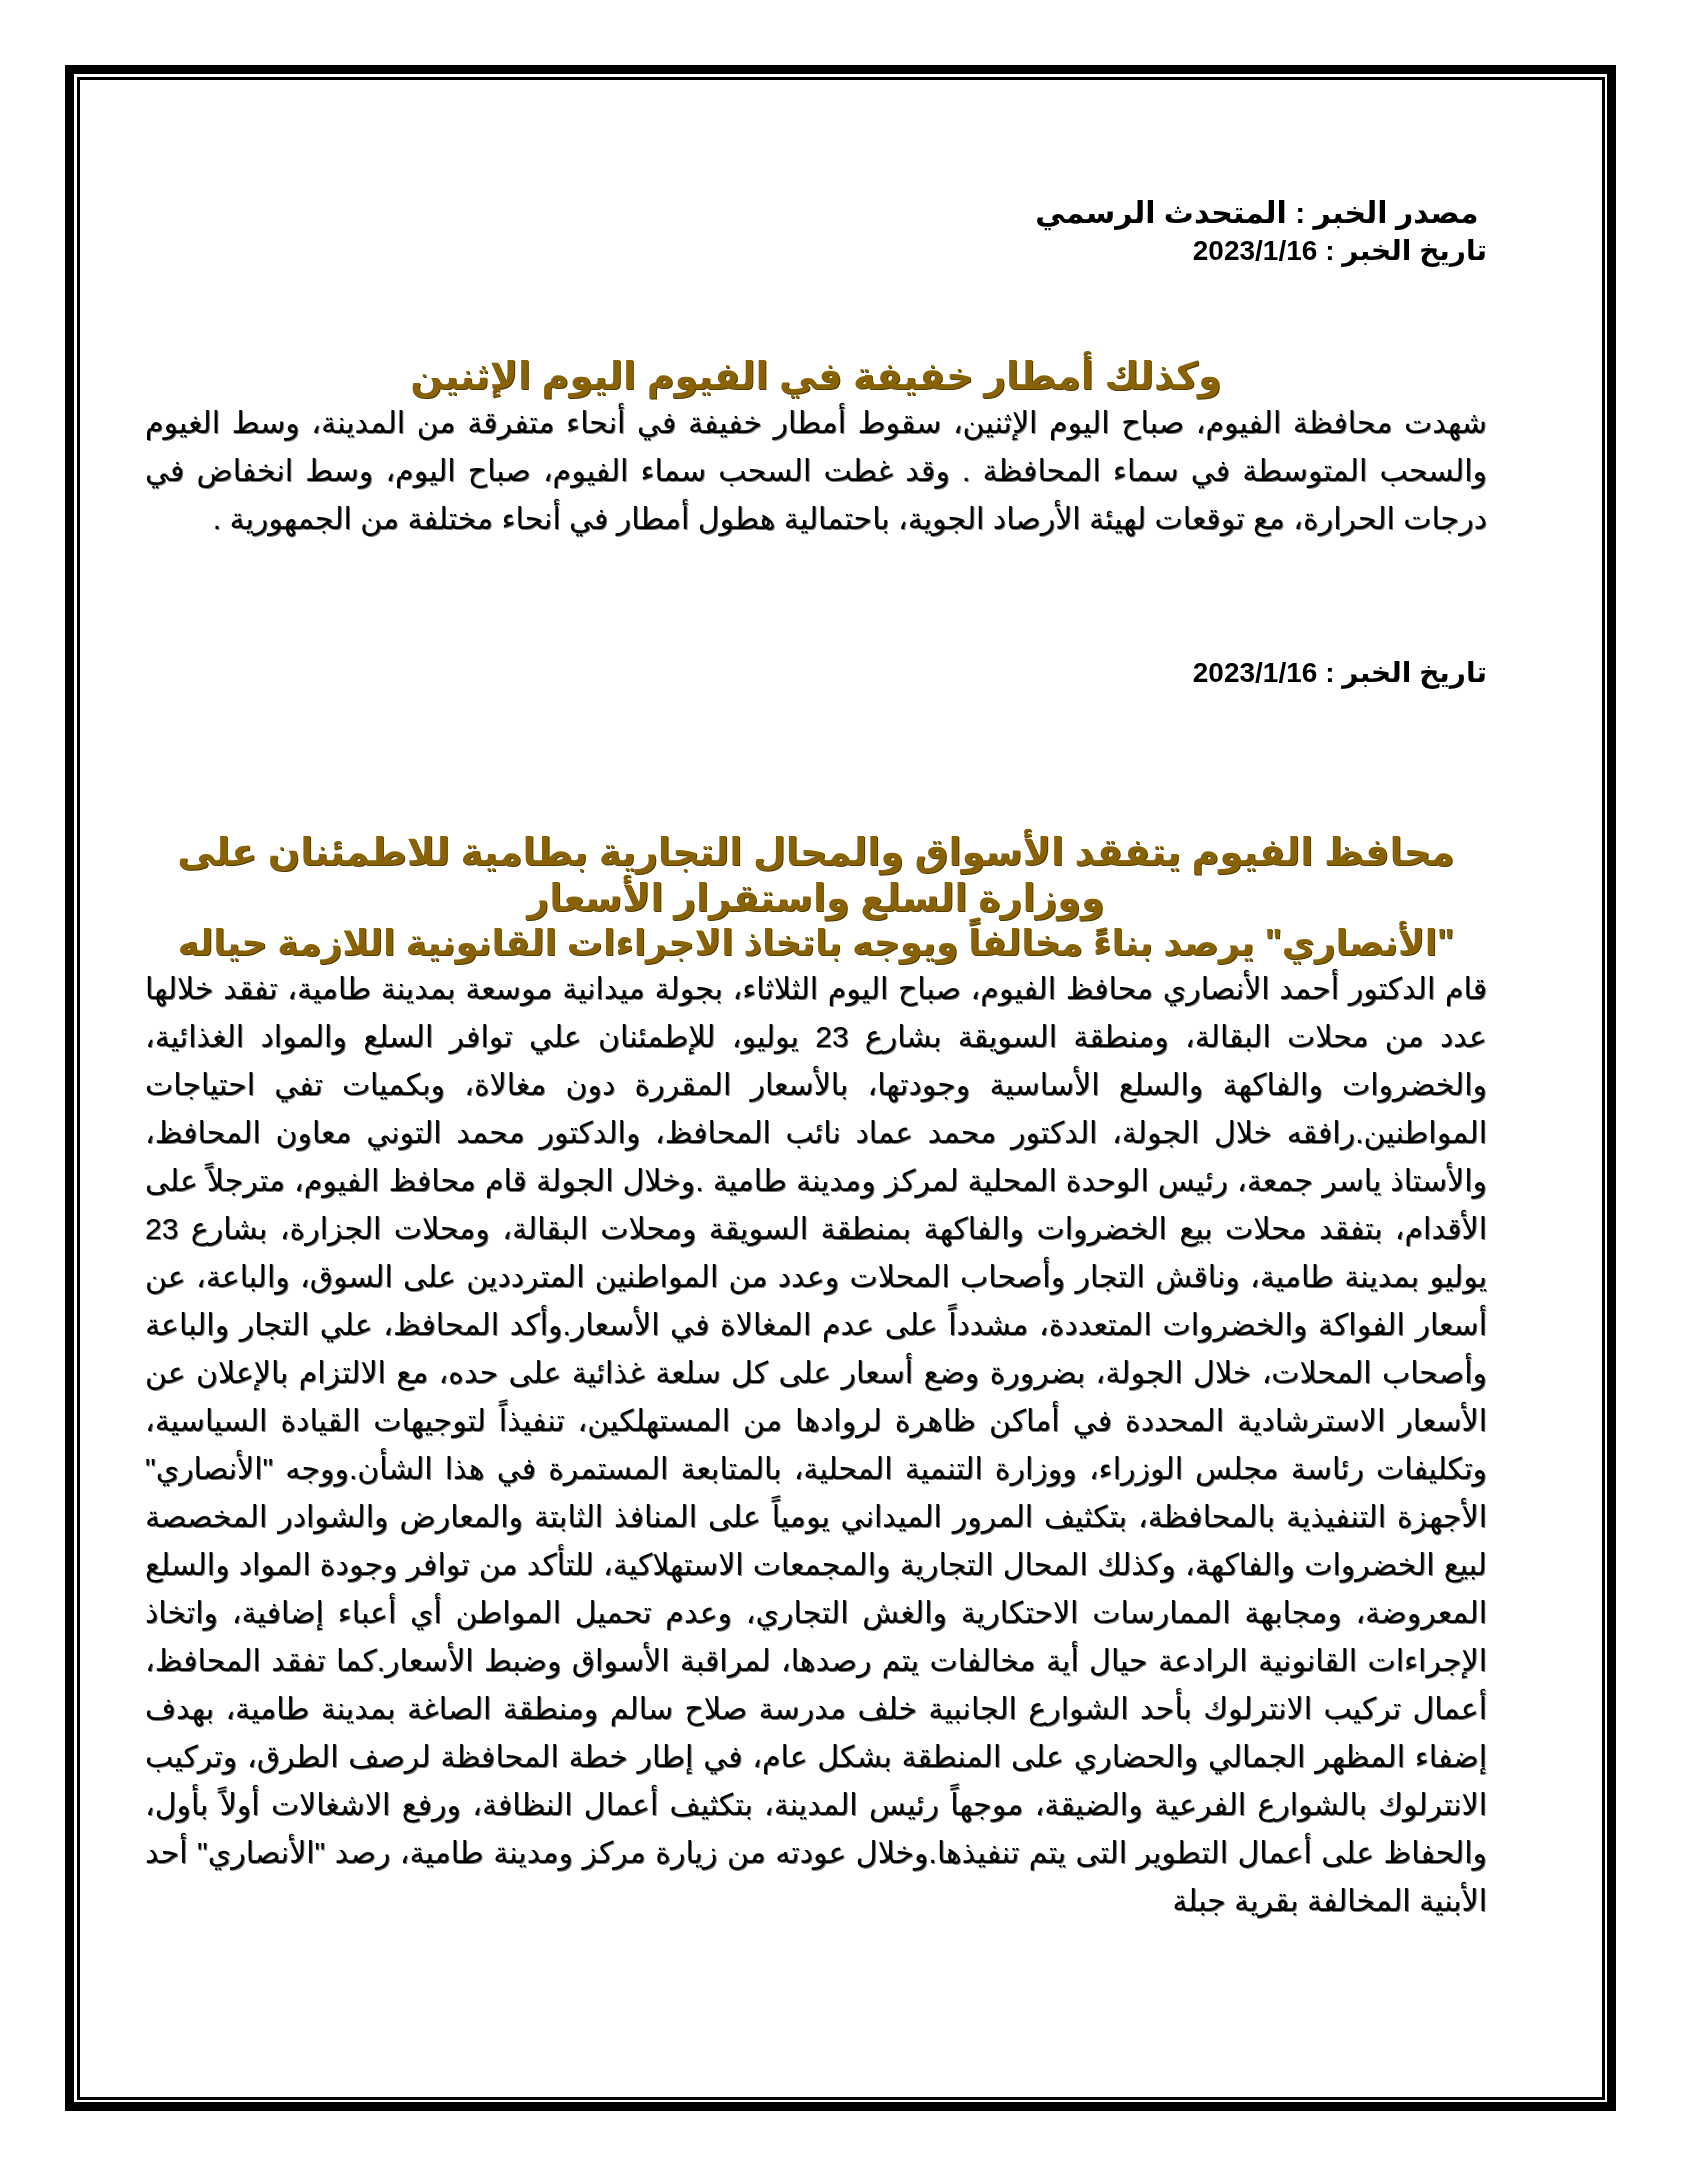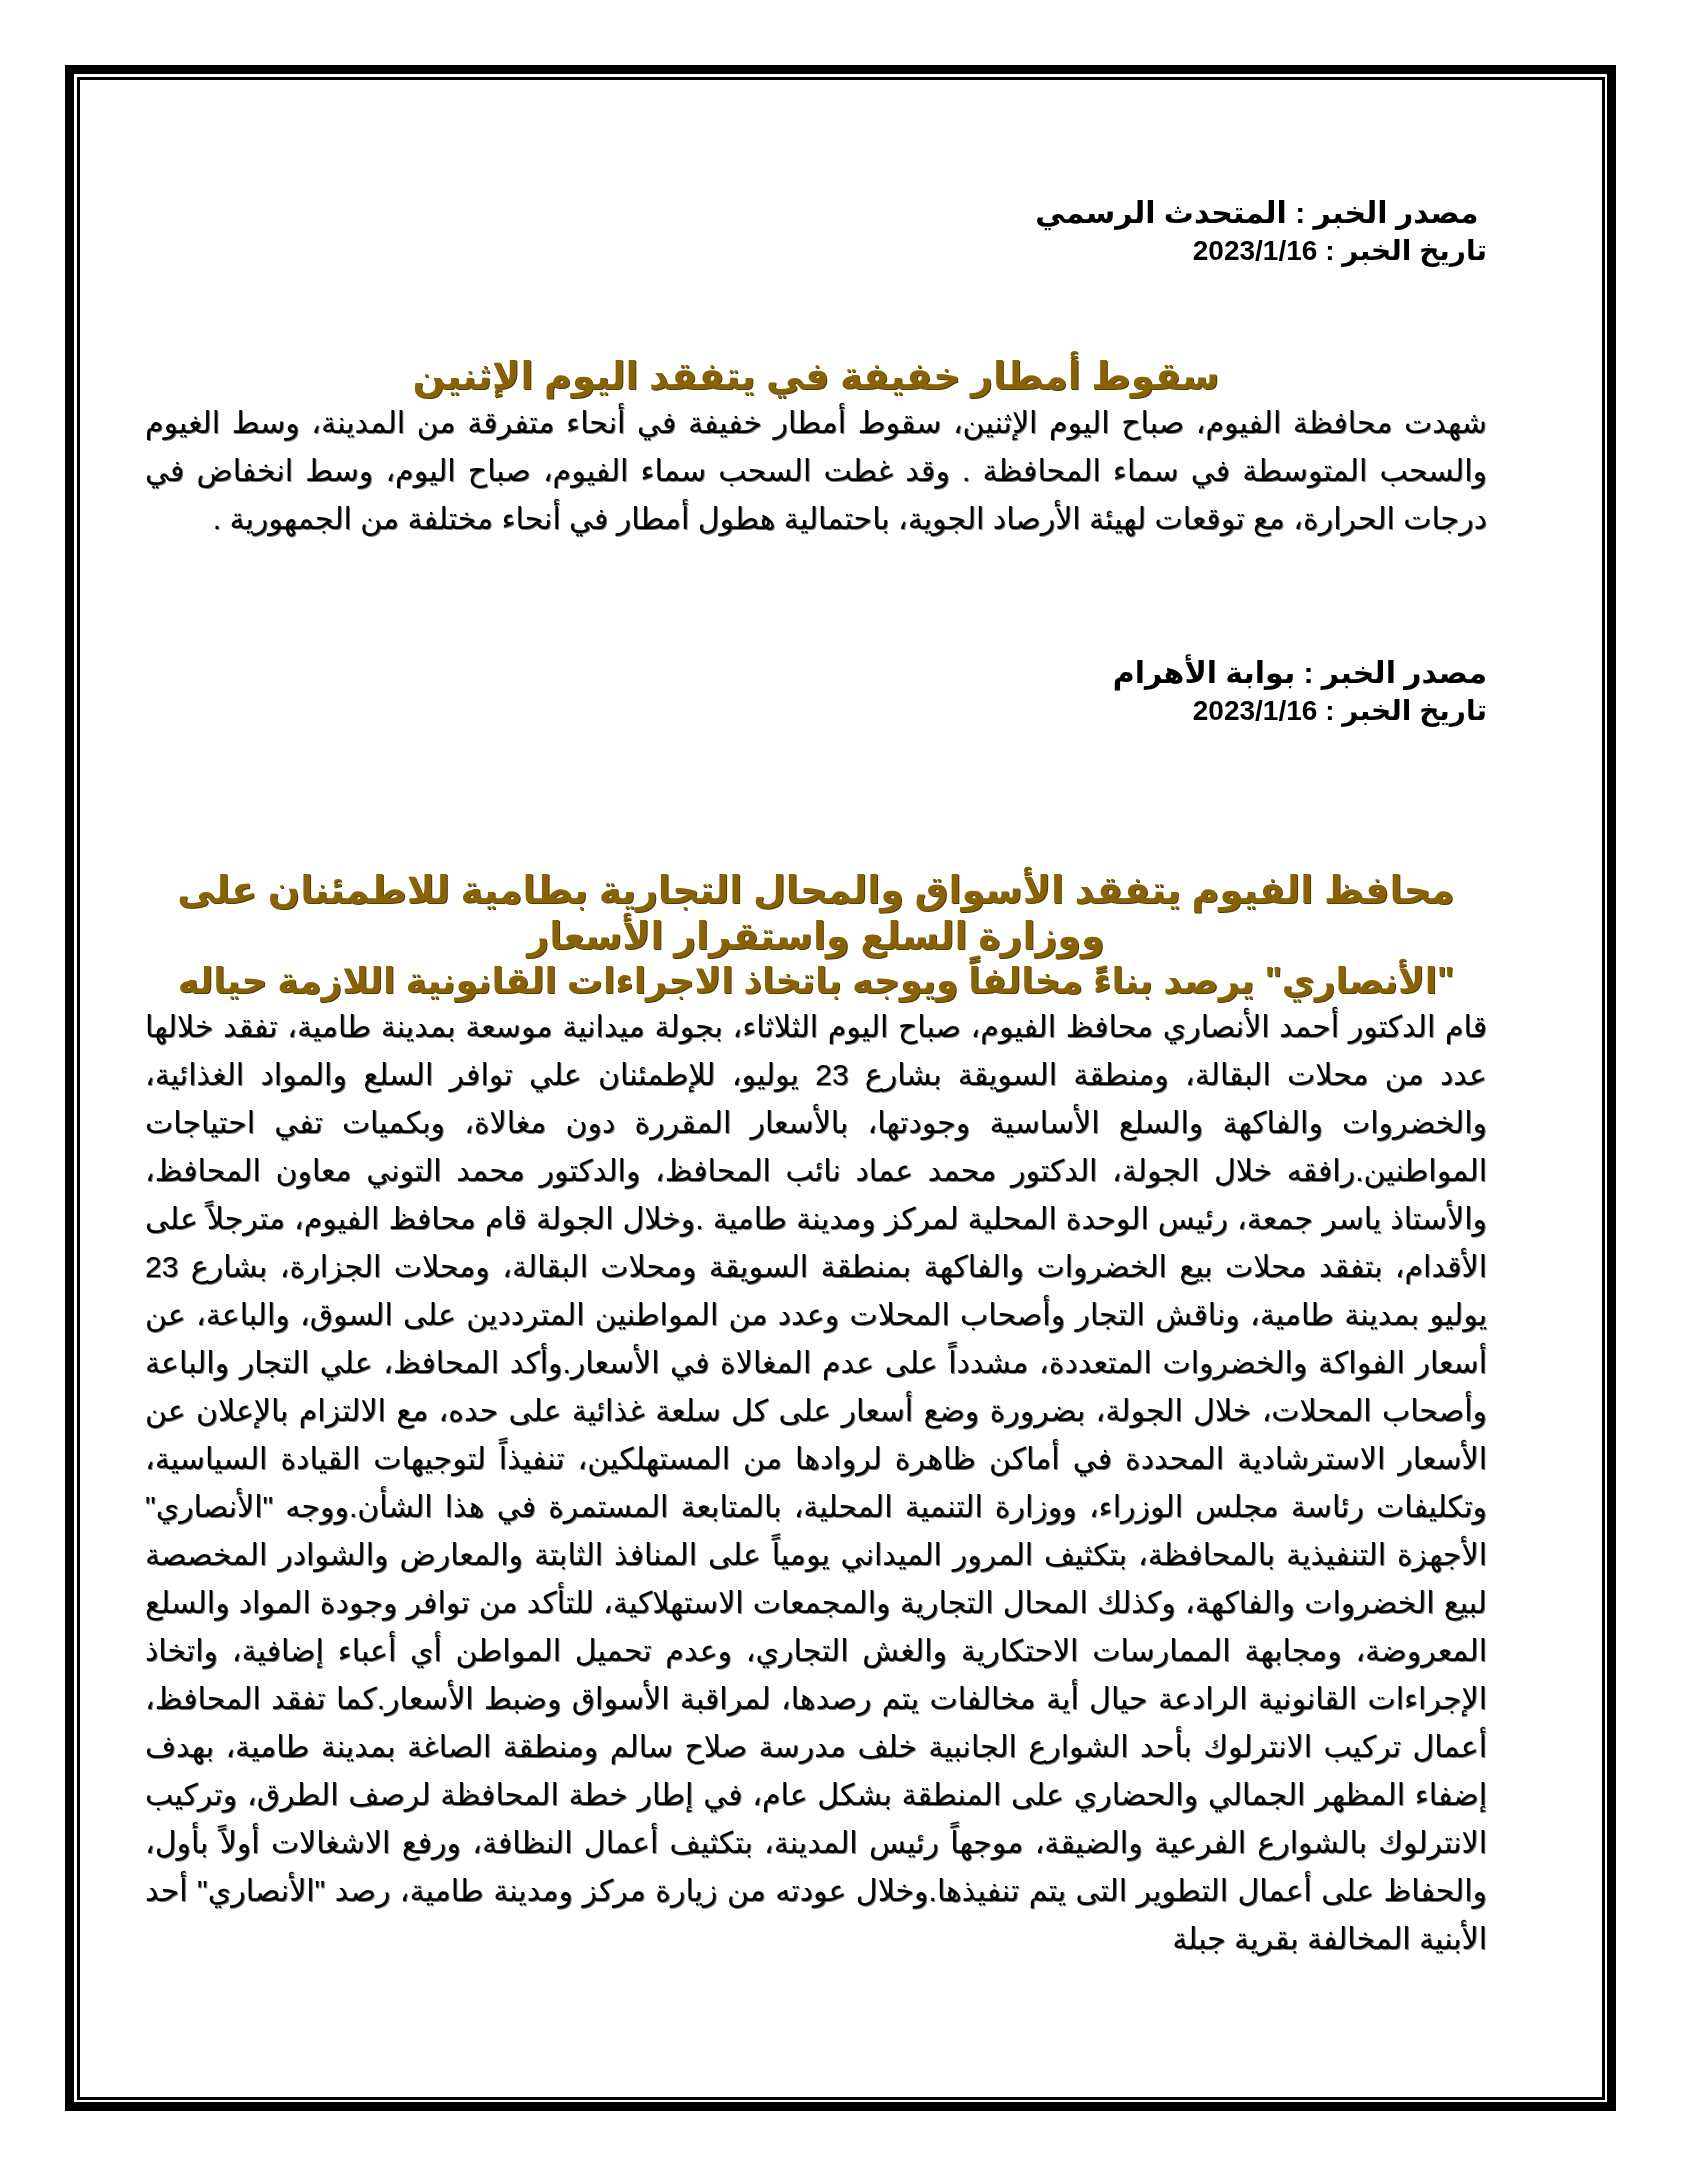--- a/index.html
+++ b/index.html
@@ -93,31 +93,27 @@
       <span class="meta-line">
         &nbsp;<span class="label">مصدر الخبر :</span>
         <span class="value">المتحدث الرسمي</span>
       </span>
       <span class="meta-line meta-date">
         <span class="label">تاريخ الخبر :</span>
         <span class="value">2023/1/16</span>
       </span>
     </div>
 
-    <h1 class="headline" style="margin-top: 83px;">سقوط أمطار خفيفة في يتفقد اليوم الإثنين</h1>
+    <h1 class="headline" style="margin-top: 83px;">وكذلك أمطار خفيفة في الفيوم اليوم الإثنين</h1>
 
     <p class="body-text" style="margin-top: 0;">شهدت محافظة الفيوم، صباح اليوم الإثنين، سقوط أمطار خفيفة في أنحاء متفرقة من المدينة، وسط الغيوم والسحب المتوسطة في سماء المحافظة . وقد غطت السحب سماء الفيوم، صباح اليوم، وسط انخفاض في درجات الحرارة، مع توقعات لهيئة الأرصاد الجوية، باحتمالية هطول أمطار في أنحاء مختلفة من الجمهورية .</p>
   </section>
 
   <section style="margin-top: 111px;">
     <div class="meta">
-      <span class="meta-line">
-        <span class="label">مصدر الخبر :</span>
-        <span class="value">بوابة الأهرام</span>
-      </span>
       <span class="meta-line meta-date">
         <span class="label">تاريخ الخبر :</span>
         <span class="value">2023/1/16</span>
       </span>
     </div>
 
     <h1 class="headline" style="margin-top: 137px;">محافظ الفيوم يتفقد الأسواق والمحال التجارية بطامية للاطمئنان على ووزارة السلع واستقرار الأسعار</h1>
 
     <h2 class="subheadline">"الأنصاري" يرصد بناءً مخالفاً ويوجه باتخاذ الاجراءات القانونية اللازمة حياله</h2>
 

